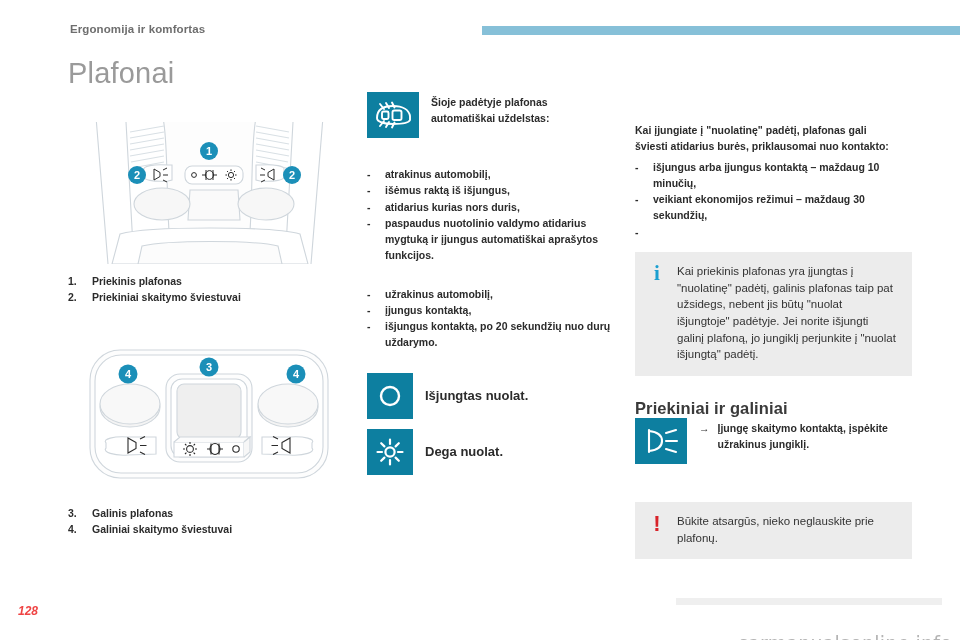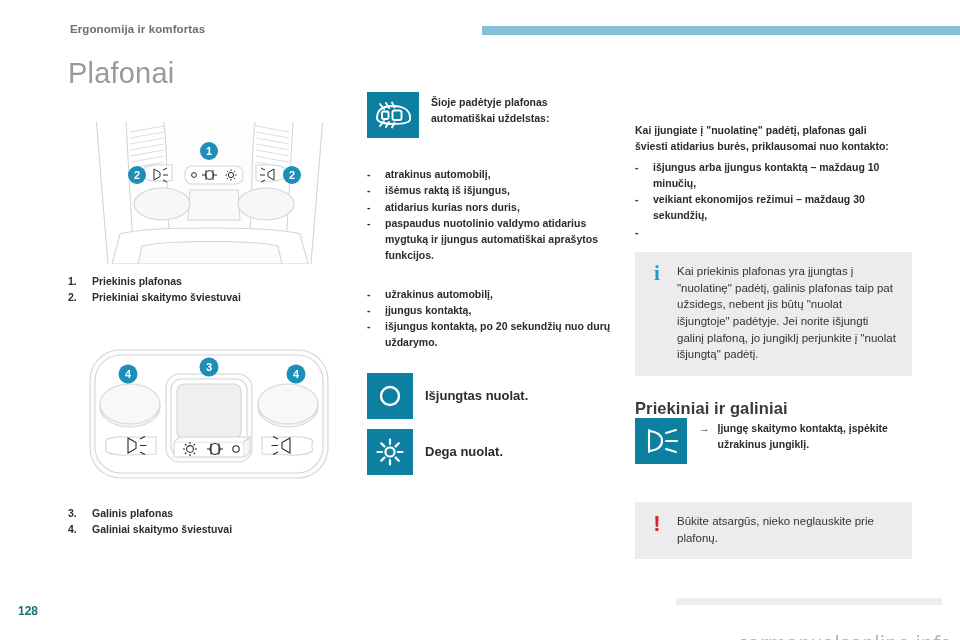--- a/index.html
+++ b/index.html
@@ -91,21 +91,21 @@
     flex:0 0 20px; text-align:center; font-weight:bold;
   }
   .notice .ntext{
     font-size:11.5px; line-height:1.45; color:#333;
   }
   .i-glyph{color:#1b9fd0;font-size:21px;font-weight:bold;line-height:1;font-family:"Liberation Serif",serif;}
   .bang-glyph{color:#d8232a;font-size:22px;font-weight:bold;line-height:1;}
   
   .page-num{
     position:absolute; left:18px; top:604px;
-    font-size:12px; font-weight:bold; color:#0f766e;
+    font-size:12px; font-weight:bold; color:#ef4444;font-style:italic;
   }
   .watermark{
     position:absolute; right:8px; top:632px;
     font-size:19px; color:#b4b4b4; letter-spacing:.2px;
     font-family:"DejaVu Sans", sans-serif;
   }
   .wm-bar{
     position:absolute; right:18px; top:598px; width:266px; height:7px;
     background:#efefef;
   }

